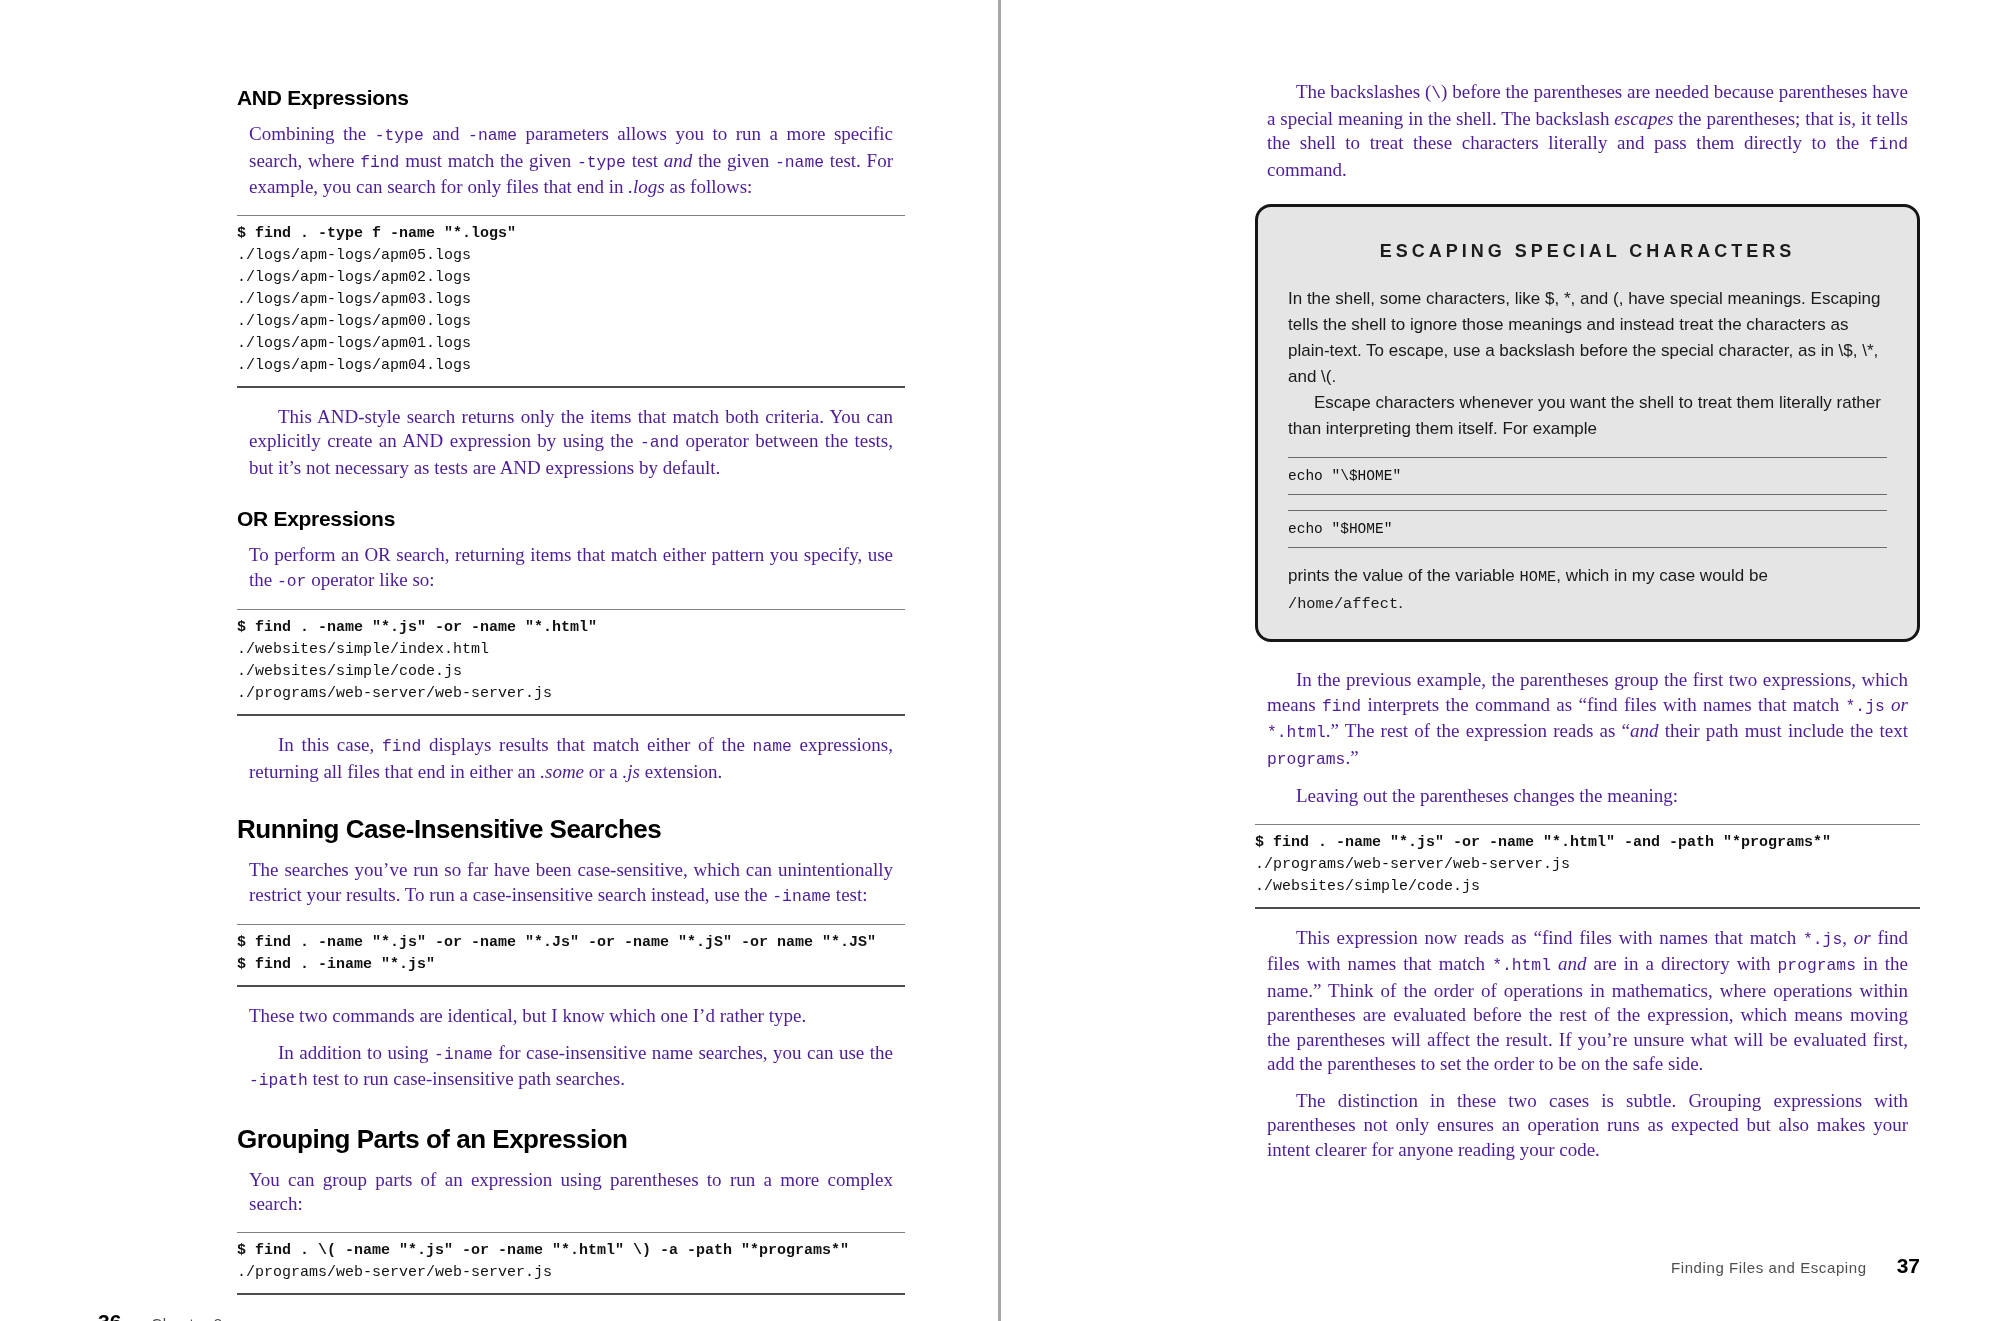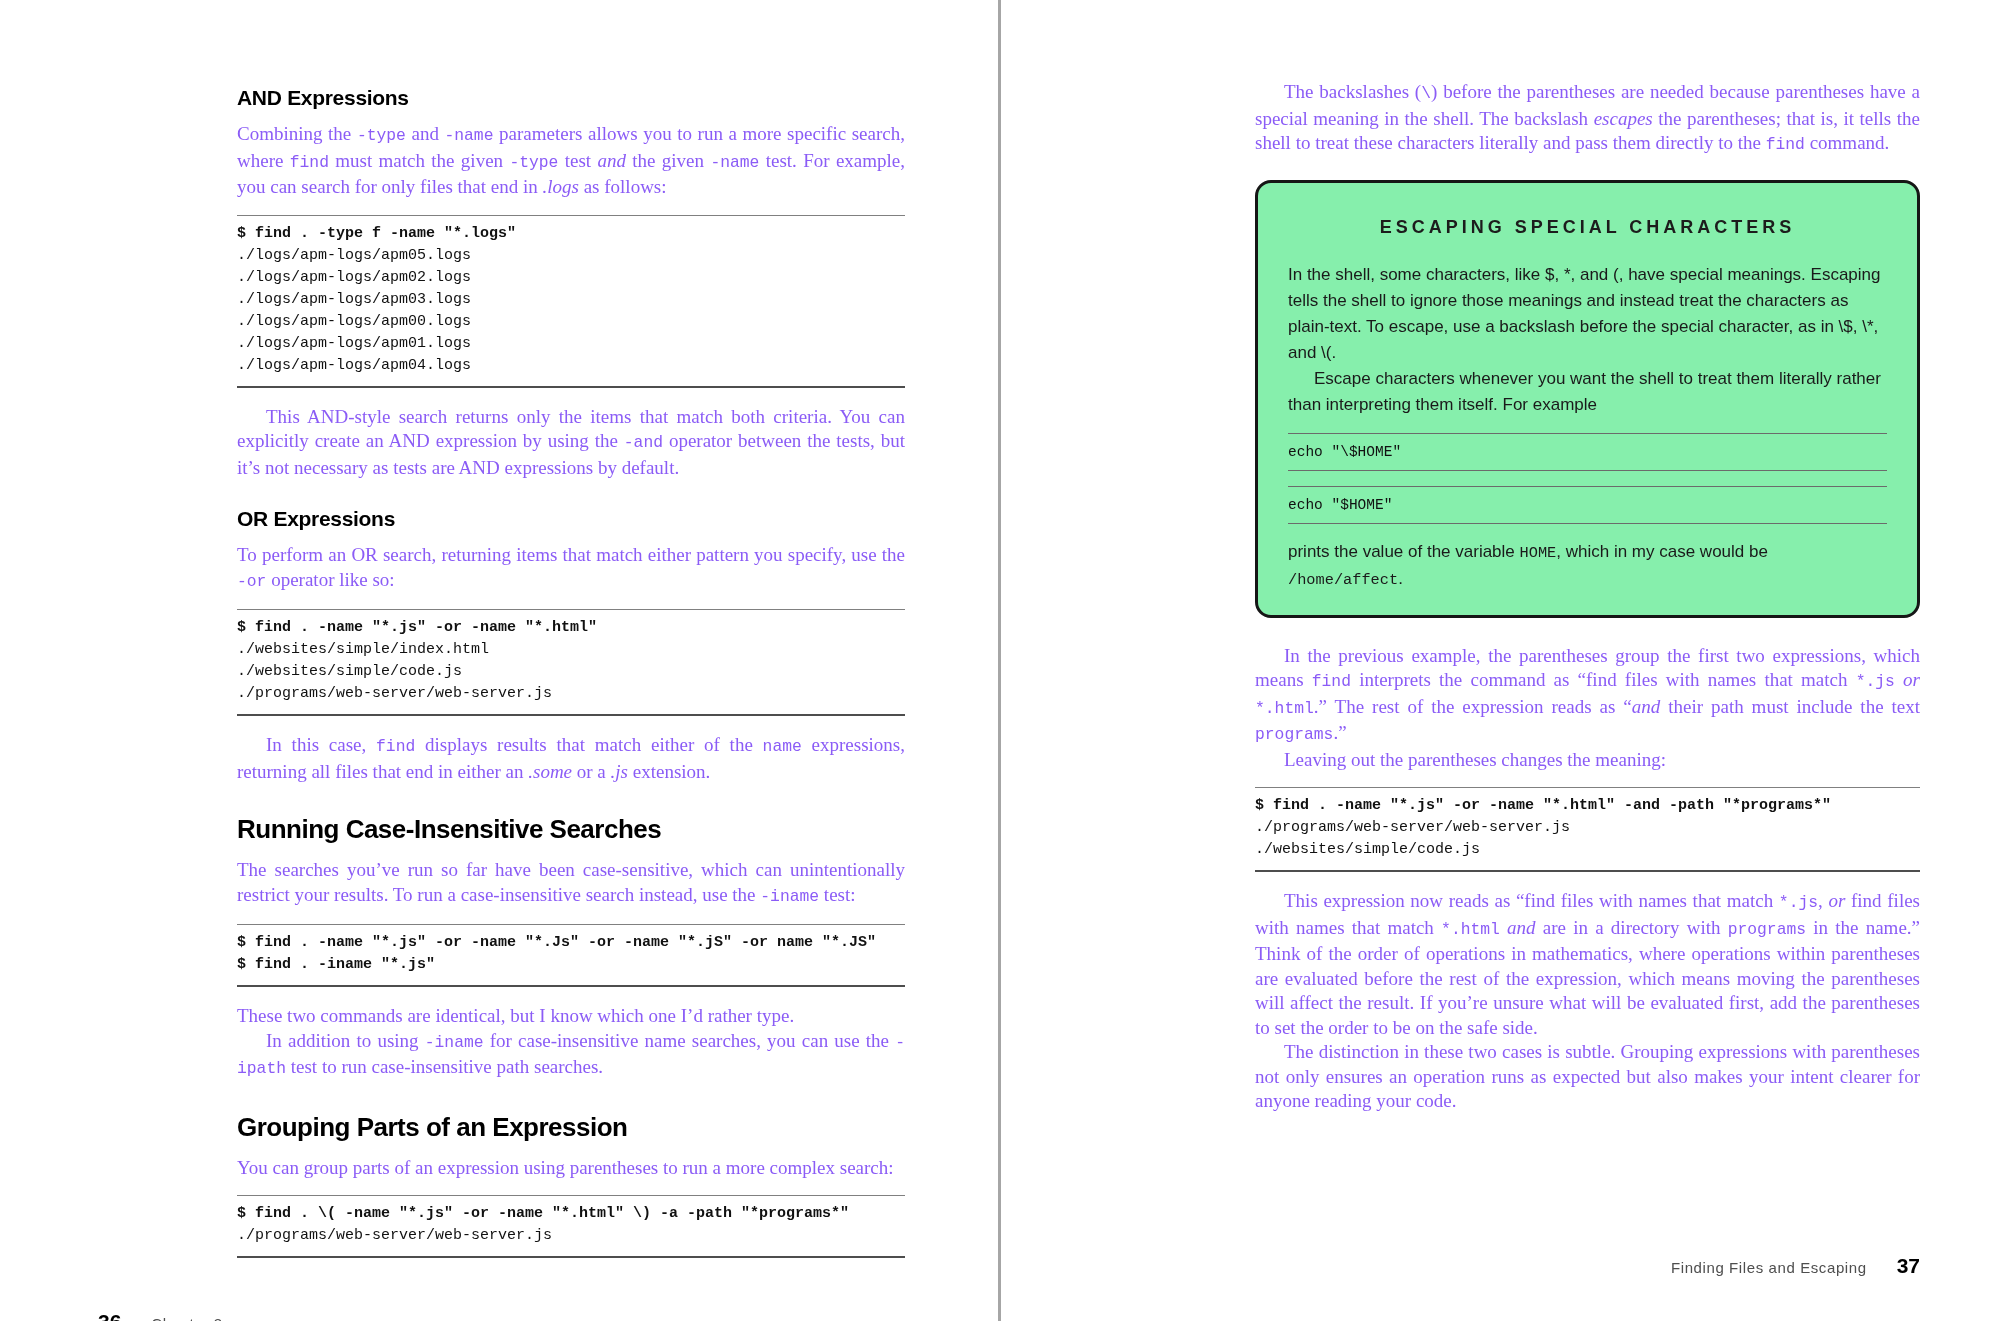--- a/index.html
+++ b/index.html
@@ -7,37 +7,37 @@
     width:2000px;height:1321px;background:#ffffff;position:relative;
     overflow:hidden;font-family:"Liberation Serif",serif;color:#111;
   }
   .divider{position:absolute;left:998px;top:0;width:3px;height:1321px;background:#a6a6a6;}
   .page{position:absolute;top:0;}
   .page-left{left:237px;top:86px;width:668px;}
   .page-right{left:1255px;top:80px;width:665px;}
   .page > :first-child{margin-top:0;}
 
   .body-p{font-family:"Liberation Serif",serif;font-size:19px;line-height:24.5px;
-          text-align:justify;margin:0;color:#8b5cf6;}
+          text-align:justify;margin:12px;color:#4c1d95;}
   .body-p.indent{text-indent:29px;}
   .mono{font-family:"Liberation Mono","DejaVu Sans Mono",monospace;font-size:0.86em;}
   .ital{font-style:italic;}
 
   .hb{font-family:"Liberation Sans",sans-serif;font-weight:bold;font-size:21px;
       margin:27px 0 12px 0;letter-spacing:-0.3px;color:#000;}
   .ha{font-family:"Liberation Sans",sans-serif;font-weight:bold;
       font-size:26px;margin:30px 0 13px 0;letter-spacing:-0.5px;color:#000;}
 
   .codeblock{margin:15px 0 17px 0;border-top:1px solid #808080;
              border-bottom:2px solid #4d4d4d;padding:7px 0 9px 0;}
   .codeline{font-family:"Liberation Mono","DejaVu Sans Mono",monospace;font-size:15px;
             line-height:22px;white-space:pre;color:#111;}
   .codeline.b{font-weight:bold;}
 
-  .sidebar-box{margin:22px 0 26px 0;background:#86efac;border:3px solid #161616;
+  .sidebar-box{margin:22px 0 26px 0;background:#e5e5e5;border:3px solid #161616;
                border-radius:16px;padding:26px 30px 22px 30px;box-sizing:border-box;}
   .sidebar-title{font-family:"Liberation Sans",sans-serif;font-weight:bold;font-size:18px;
                  letter-spacing:4px;text-align:center;margin:8px 0 24px 0;color:#1c1c1c;}
   .sb-p{font-family:"Liberation Sans",sans-serif;font-size:17px;line-height:26px;
         color:#1a1a1a;margin:0;text-align:left;}
   .sb-p.indent{text-indent:26px;}
   .sb-p .mono{font-size:0.9em;}
   .sb-code{margin:15px 0 15px 0;border-top:1px solid #6b6b6b;border-bottom:1px solid #6b6b6b;
            padding:7px 0;}
   .sb-code .codeline{font-size:14.5px;font-weight:normal;}

